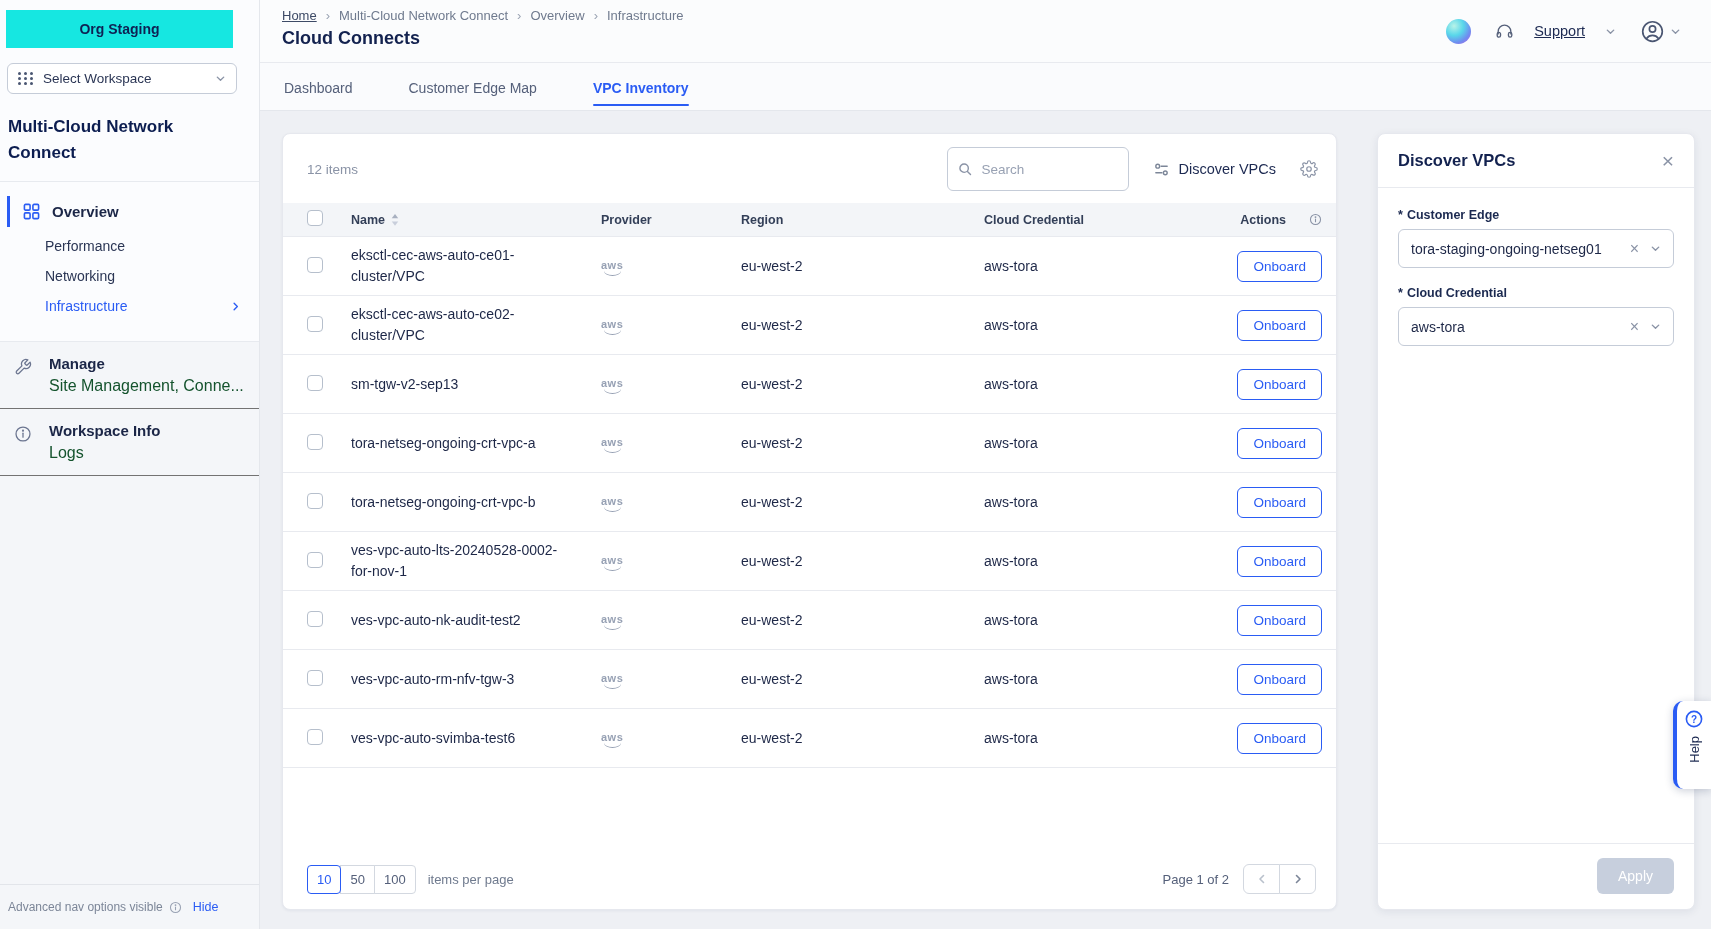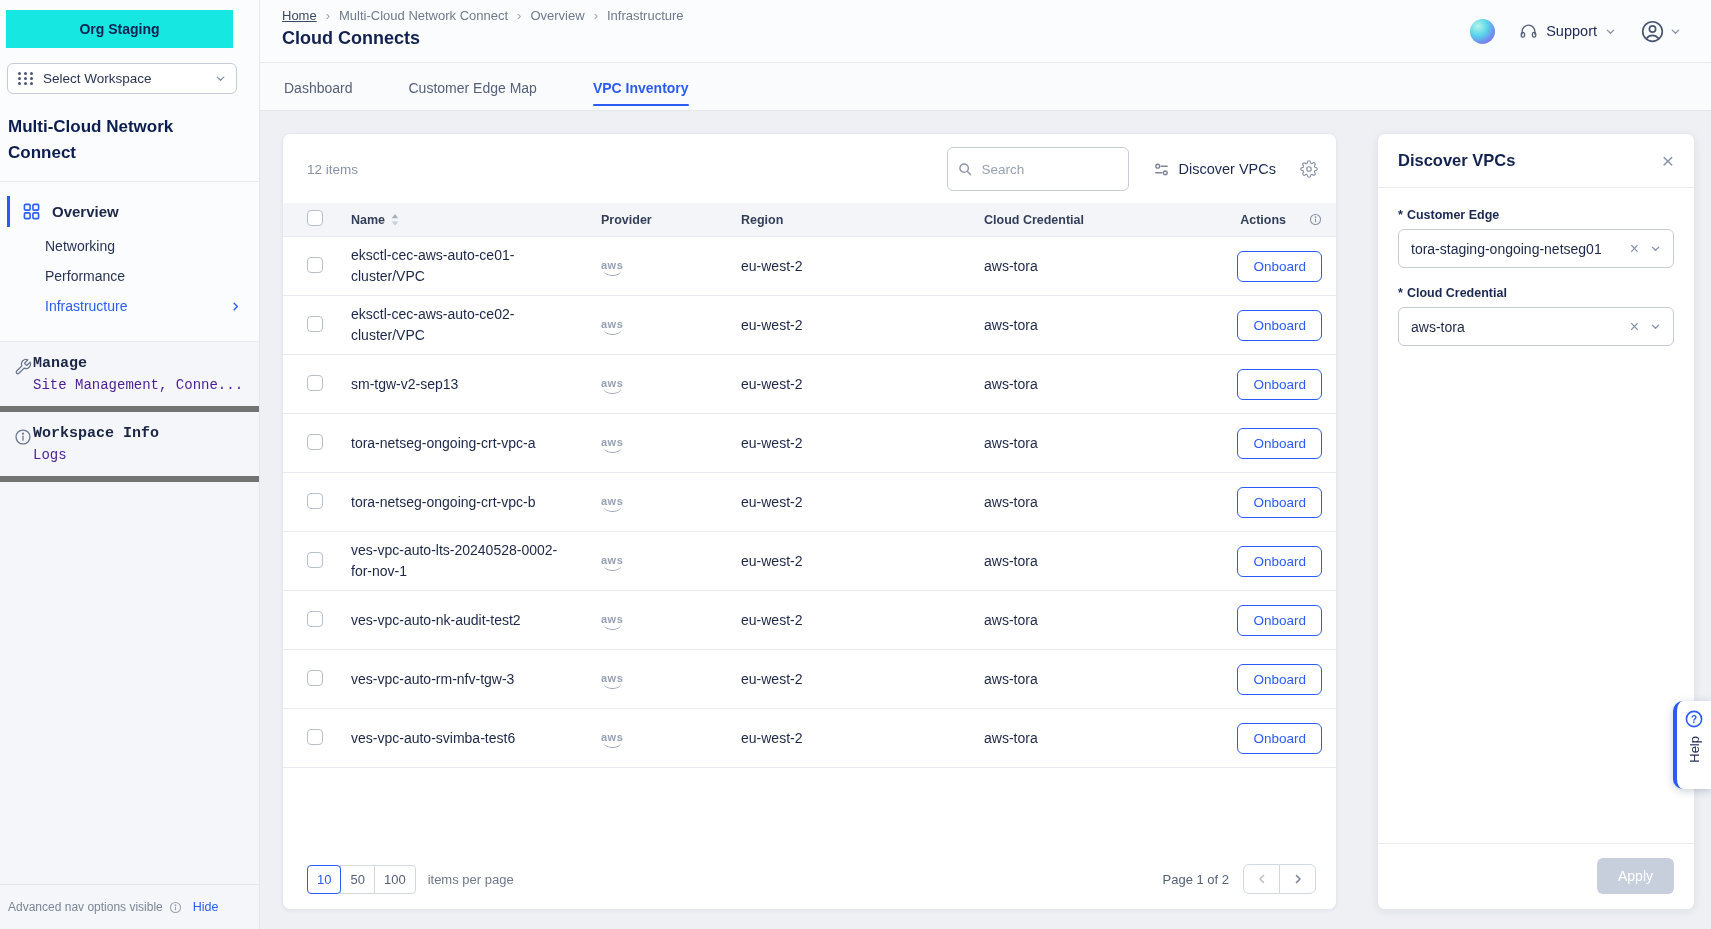--- a/index.html
+++ b/index.html
@@ -23,44 +23,44 @@
   .side-divider { height:1px; background:#e7eaef; margin-top:16px; }
   .nav-overview { margin:14px 0 0 7px; border-left:3px solid #2a5cf4; padding:7px 8px 7px 13px;
     display:flex; align-items:center; gap:12px; font-size:15px; font-weight:700; color:#1b2647; cursor:pointer; }
   .nav-overview .ovicon { color:#2a5cf4; display:flex; }
   .nav-sub { margin-top:4px; }
   .nav-sub-item { padding:7px 18px 7px 45px; font-size:14px; color:#2a3554; display:flex; align-items:center; justify-content:space-between; cursor:pointer; }
   .nav-sub-item.active { color:#2a5cf4; }
   .nav-sub-item .chevr { display:none; color:#2a5cf4; }
   .nav-sub-item.active .chevr { display:flex; }
   .side-sections { margin-top:20px; border-top:1px solid #e7eaef; background:#f4f6f9; }
-  .side-section { padding:13px 10px 13px 14px; border-bottom:6px solid #737373; display:flex; gap:1px; cursor:pointer;font-family:Liberation Mono, monospace; }
+  .side-section { padding:13px 10px 13px 14px; border-bottom:1px solid #737373; display:flex; gap:17px; cursor:pointer; }
   .side-section .sicon { color:#6b7590; margin-top:3px; display:flex; }
   .side-section .label { font-size:15px; font-weight:700; color:#1b2647; }
-  .side-section .sub { font-size:14px; color:#4c1d95; margin-top:5px; }
+  .side-section .sub { font-size:16px; color:#14532d; margin-top:5px; }
   .side-fill { flex:1; background:#f4f6f9; }
   .side-footer { height:45px; background:#f4f6f9; border-top:1px solid #e2e5ea; display:flex; align-items:center;
     padding:0 8px; gap:6px; font-size:12px; color:#7c8698; }
   .side-footer .hide-link { color:#2a5cf4; margin-left:5px; cursor:pointer; text-decoration:none; font-size:12.5px; }
   .side-footer .iicon { color:#9aa3b4; display:flex; }
 
   
   .main { flex:1; display:flex; flex-direction:column; min-width:0; }
   .topbar { height:63px; min-height:63px; background:#fbfcfd; border-bottom:1px solid #e8eaef;
     display:flex; justify-content:space-between; padding:0 30px 0 22px; }
   .tb-left { padding-top:8px; }
   .breadcrumb { font-size:13px; color:#6f7a8e; display:flex; align-items:center; }
   .crumb { cursor:pointer; }
   .crumb.home { color:#3d4a66; text-decoration:underline; }
   .crumb + .crumb::before { content:'›'; color:#9aa3b3; margin:0 9px; font-size:13px; display:inline-block; }
   .page-title { font-size:18px; font-weight:700; color:#13224f; margin-top:5px; }
   .tb-right { display:flex; align-items:center; gap:24px; }
   .ai-sphere { width:25px; height:25px; border-radius:50%; cursor:pointer;
     background:radial-gradient(circle at 32% 28%, #b9f3e8 0%, #59d7ea 38%, #6f8cf0 68%, #b95fe0 100%); }
-  .support { display:flex; align-items:center; gap:8px; font-size:14.5px; color:#1c2951; cursor:pointer; }
+  .support { display:flex; align-items:center; gap:20px; font-size:14.5px; color:#1c2951; cursor:pointer;text-decoration:underline; }
   .support .hicon { color:#55607a; display:flex; }
   .support .chev, .account .chev { color:#8a93a6; display:flex; }
   .account { display:flex; align-items:center; gap:5px; color:#4a5672; cursor:pointer; }
 
   .tabs-band { background:#fafbfd; border-bottom:1px solid #e4e7ec; padding:0 24px; }
   .tabs { display:flex; gap:56px; }
   .tab { padding:17px 0 14px; font-size:14px; color:#55607a; position:relative; cursor:pointer; }
   .tab.active { color:#2a5cf4; font-weight:700; }
   .tab.active::after { content:''; position:absolute; left:0; right:0; bottom:4px; height:2.5px; border-radius:2px; background:#2a5cf4; }
 
@@ -191,24 +191,24 @@
             <rect x="1.5" y="1.5" width="6" height="6" rx="1.2"></rect>
             <rect x="10.5" y="1.5" width="6" height="6" rx="1.2"></rect>
             <rect x="1.5" y="10.5" width="6" height="6" rx="1.2"></rect>
             <rect x="10.5" y="10.5" width="6" height="6" rx="1.2"></rect>
           </svg>
       </span>
       <span>Overview</span>
     </div>
     <div class="nav-sub" id="nav-sub">
         <div class="nav-sub-item">
-          <span>Networking</span>
+          <span>Performance</span>
         </div>
         <div class="nav-sub-item">
-          <span>Performance</span>
+          <span>Networking</span>
         </div>
         <div class="nav-sub-item active">
           <span>Infrastructure</span>
           <span class="chevr">
             <svg width="11" height="11" viewBox="0 0 12 12" fill="none" stroke="currentColor" stroke-width="1.5" stroke-linecap="round" stroke-linejoin="round">
               <path d="M4.5 2.5 L8 6 L4.5 9.5"></path>
             </svg>
           </span>
         </div>
       </div>

